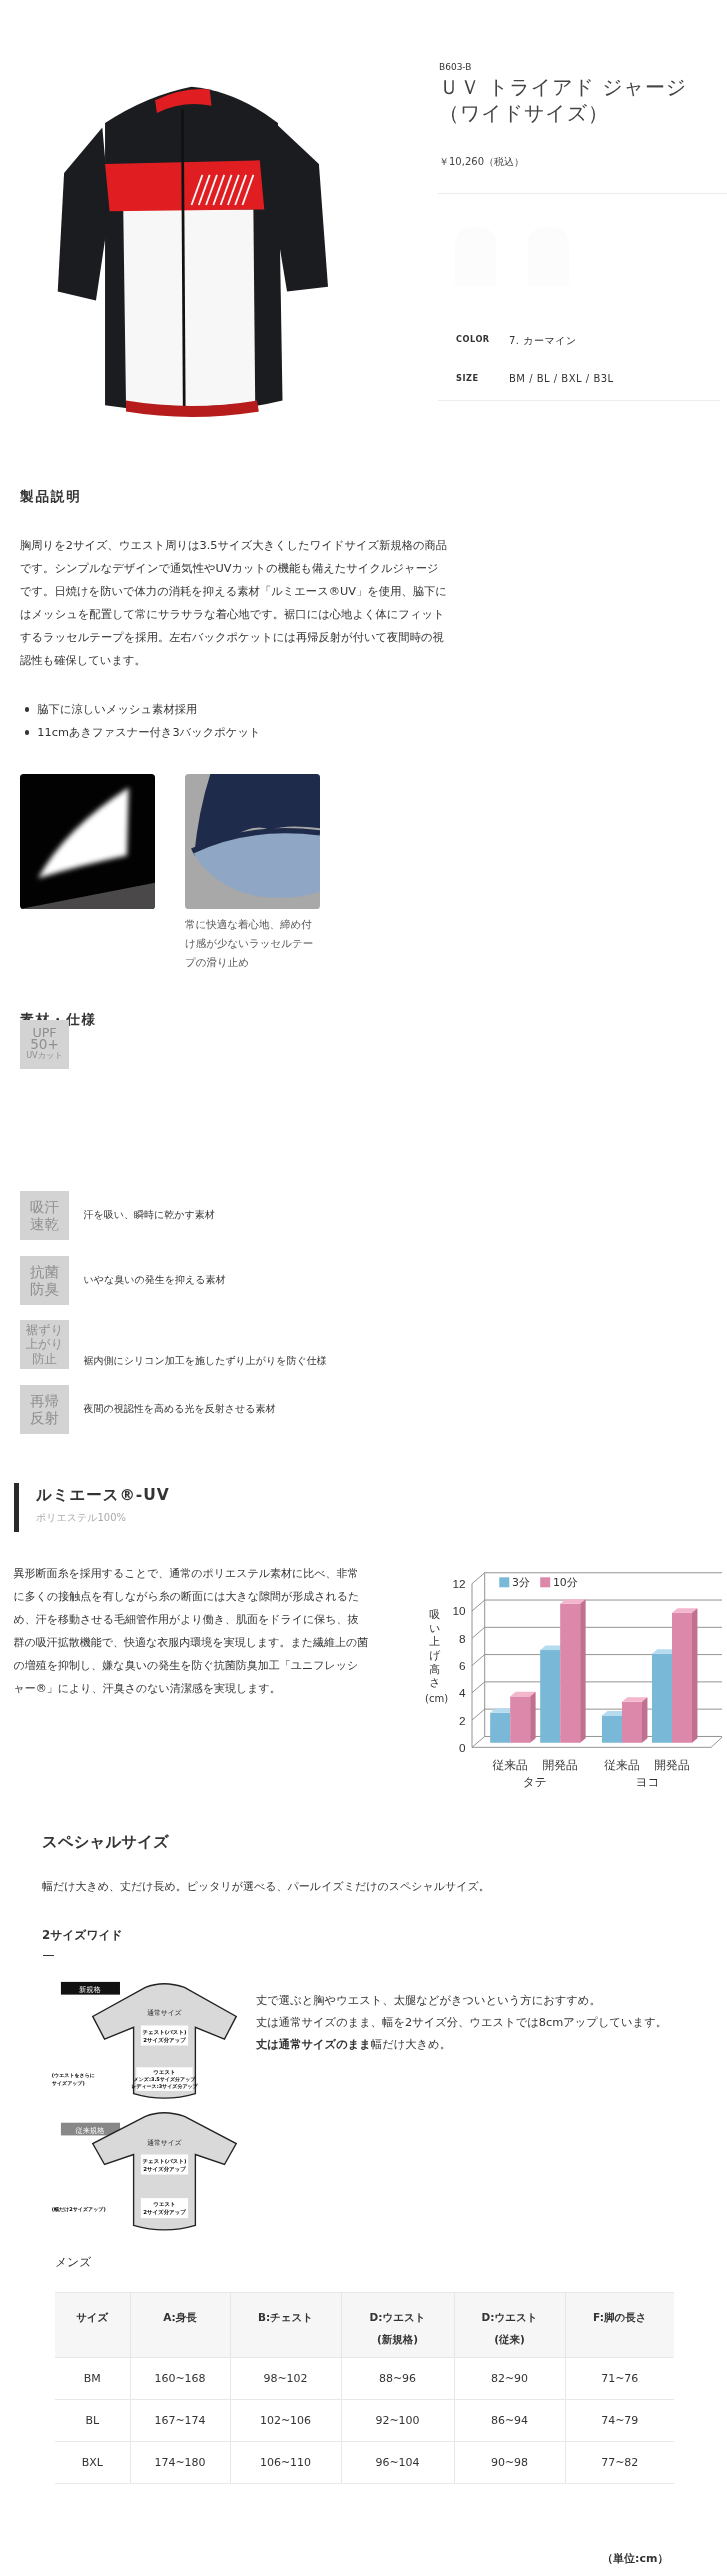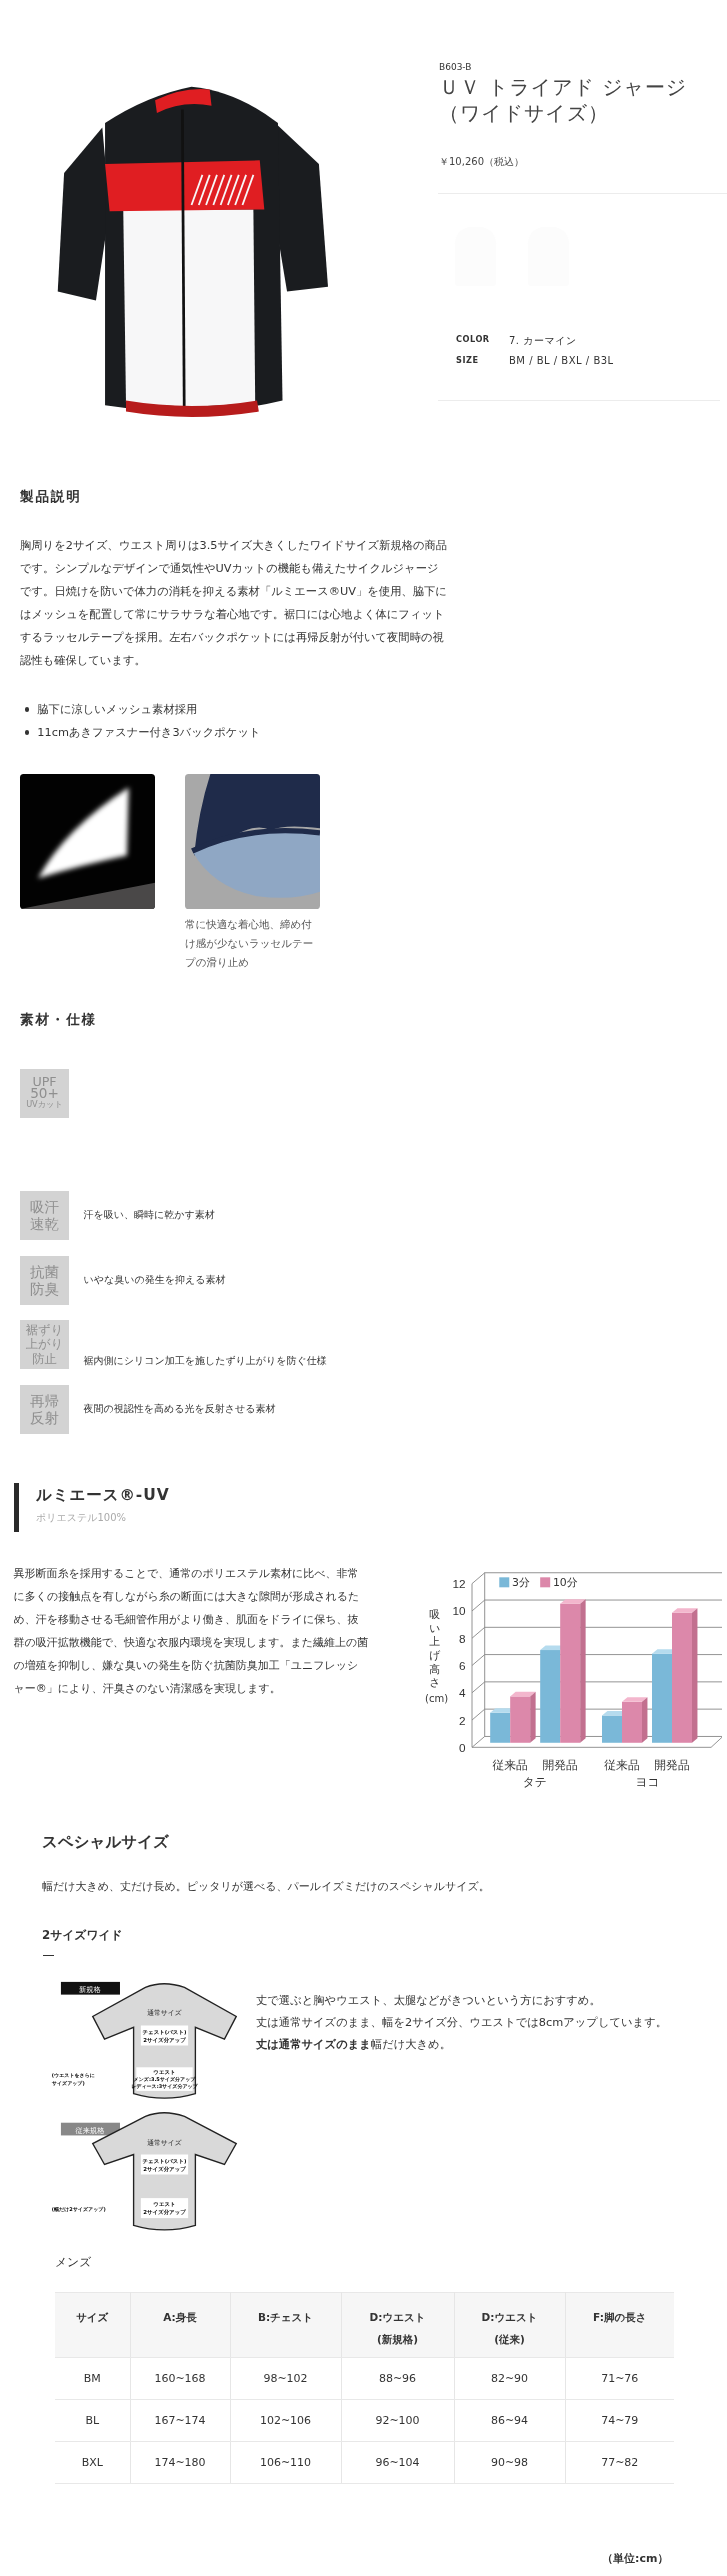--- a/index.html
+++ b/index.html
@@ -105,21 +105,21 @@
 
   <div class="thumbs">
     <div class="thumb" style="left:0;top:0;"></div>
     <div class="thumb" style="left:73px;top:0;"></div>
   </div>
 
   <div class="spec-row" style="top:334px;">
     <span class="k">COLOR</span>
     <span class="v">7. カーマイン</span>
   </div>
-  <div class="spec-row" style="top:355px;">
+  <div class="spec-row" style="top:373px;">
     <span class="k">SIZE</span>
     <span class="v">BM / BL / BXL / B3L</span>
   </div>
   <div class="divider-2"></div>
 </div>
 
 <h2 class="h2" style="top:488px;">製品説明</h2>
 <p class="para" style="left:20px; top:534px; width:429px;">胸周りを2サイズ、ウエスト周りは3.5サイズ大きくしたワイドサイズ新規格の商品です。シンプルなデザインで通気性やUVカットの機能も備えたサイクルジャージです。日焼けを防いで体力の消耗を抑える素材「ルミエース®UV」を使用、脇下にはメッシュを配置して常にサラサラな着心地です。裾口には心地よく体にフィットするラッセルテープを採用。左右バックポケットには再帰反射が付いて夜間時の視認性も確保しています。</p>
 
 <ul class="bullets">
@@ -146,21 +146,21 @@
       <path d="M28 0 L149 0 L149 60 Q110 55 95 62 Q80 55 60 65 Q30 80 10 90 Q15 40 28 0 Z" fill="#1f2b4a"></path>
       <path d="M8 85 Q70 55 149 65 L149 130 Q120 140 80 135 Q30 125 8 85 Z" fill="#8fa7c4"></path>
       <path d="M8 85 Q70 55 149 65" fill="none" stroke="#1f2b4a" stroke-width="6"></path>
     </svg>
   </div>
   <div class="cap">常に快適な着心地、締め付け感が少ないラッセルテープの滑り止め</div>
 </div>
 
 <h2 class="h2" style="top:1011px;">素材・仕様</h2>
 
-<div class="spec-item" style="top:1069px; align-items:center;gap:25px;">
+<div class="spec-item" style="top:1020px; align-items:center;gap:25px;">
   <div class="spec-icon" style="font-size:12.7px;line-height:11.8px;">
     <span>UPF</span>
     <span style="font-size:13.6px;">50+</span>
     <span style="font-size:8.2px;">UVカット</span>
   </div>
 </div>
 
 <div class="spec-item" style="top:1191px;">
   <div class="spec-icon">
     <span>吸汗</span>

